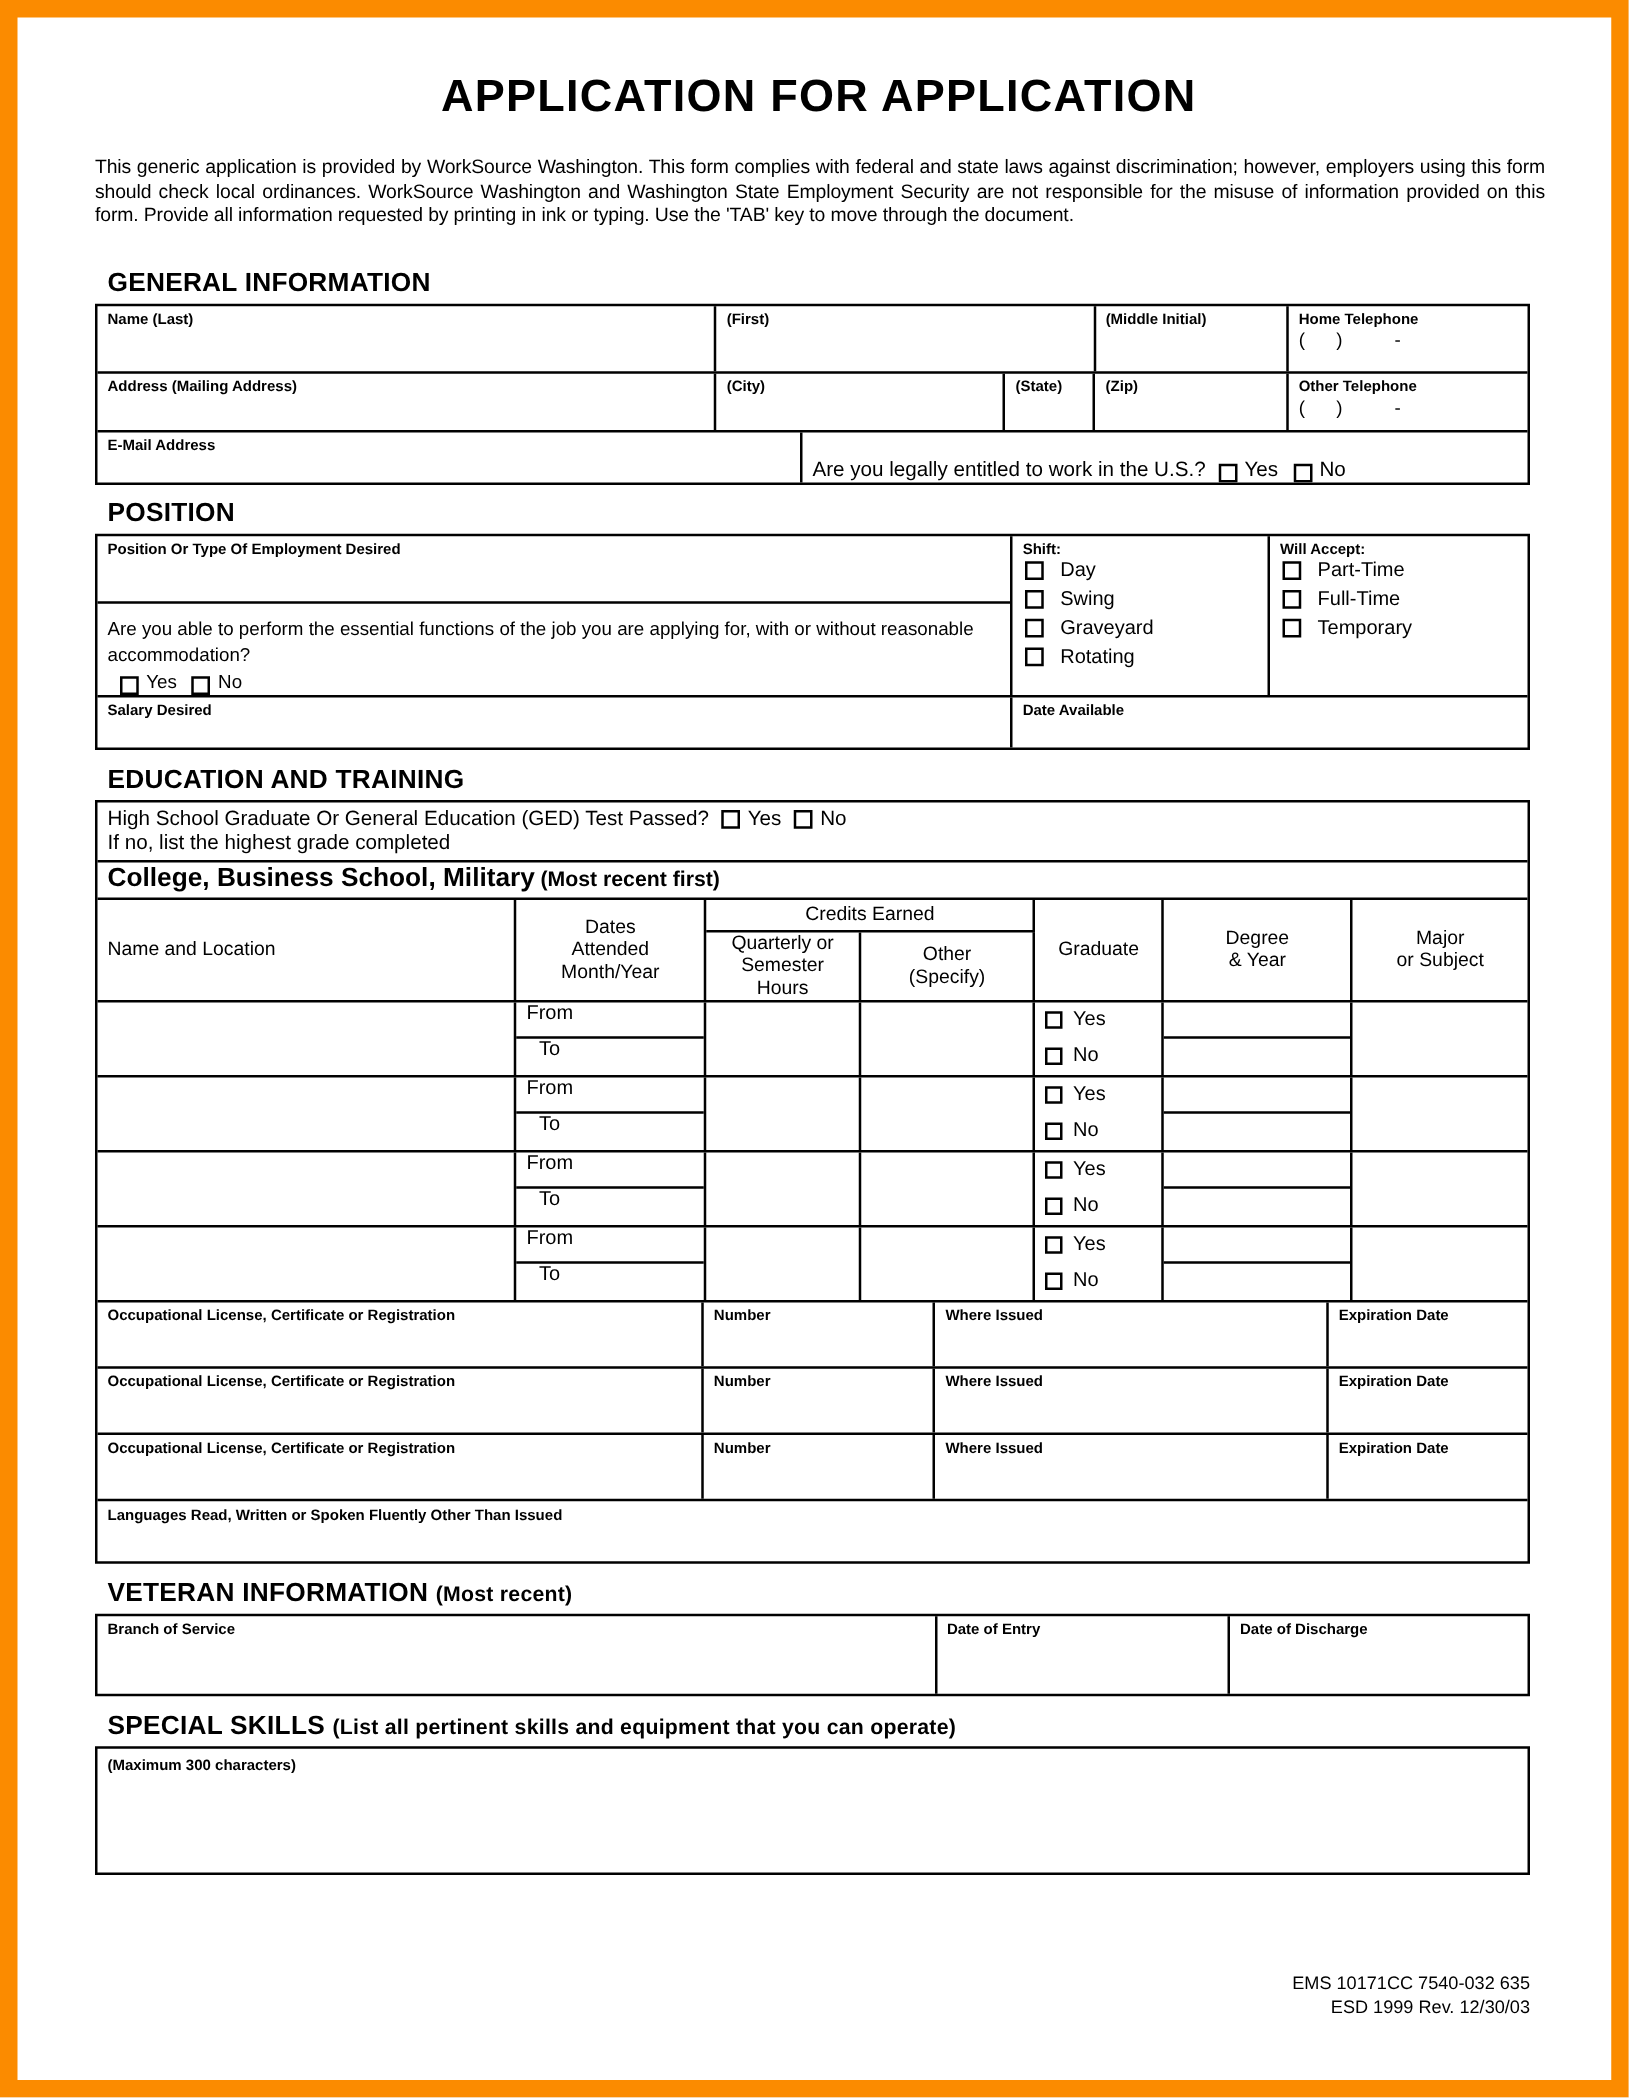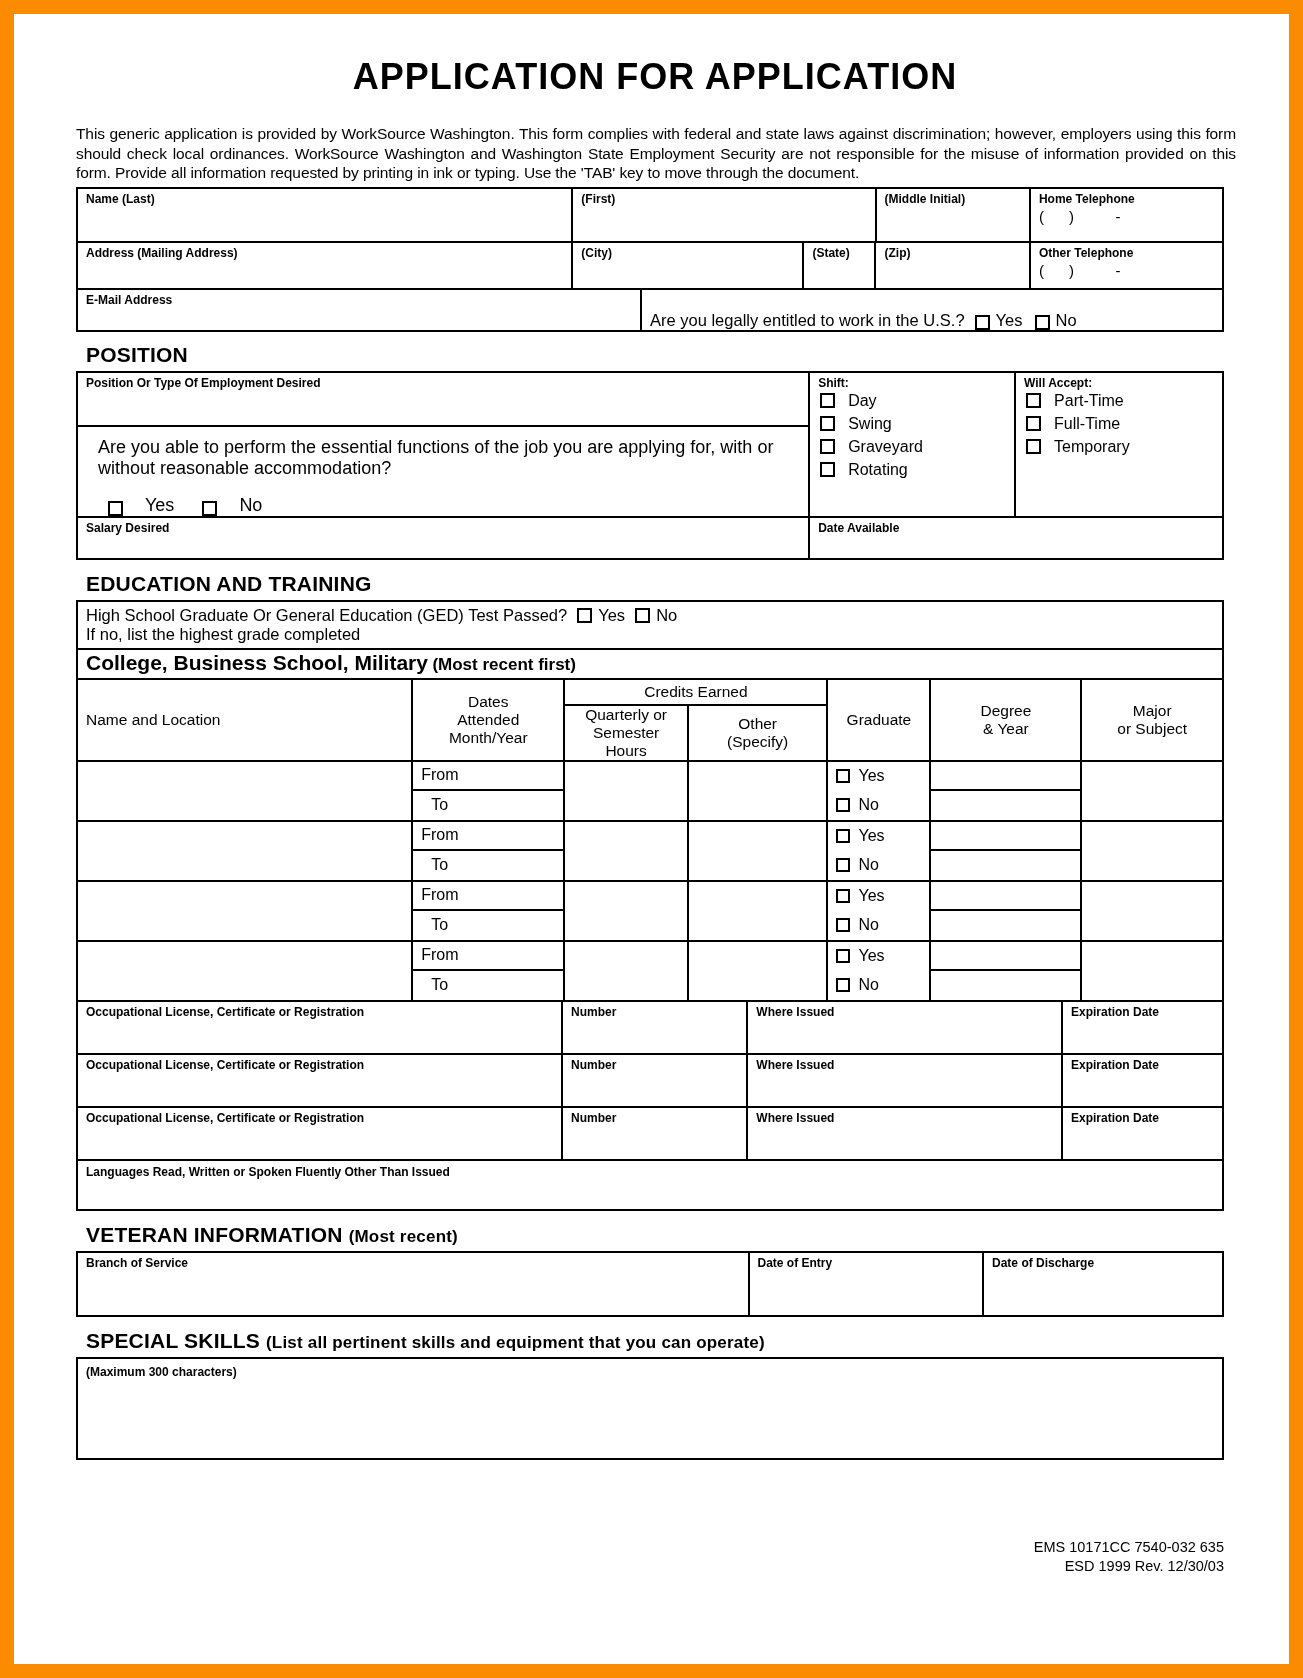--- a/index.html
+++ b/index.html
@@ -27,21 +27,21 @@
   .g-row1 { grid-template-columns:43.3% 26.5% 13.5% 16.7%; min-height:52px; }
   .g-row2 { grid-template-columns:43.3% 20.2% 6.3% 13.5% 16.7%; min-height:47px; }
   .g-row3 { grid-template-columns:49.3% 50.7%; min-height:42px; }
   .qline { font-size:16.5px; padding-top:8px; display:flex; align-items:flex-end; flex-wrap:wrap; }
   .cb { display:inline-block; width:15px; height:15px; border:2px solid #000; background:#fff; flex:0 0 auto; }
   .qline .cb { margin:0 6px 0 10px; }
   .qline .opt { margin-right:2px; }
 
   .pos-main { grid-template-columns:64% 18% 18%; }
   .pos-left .sub1 { min-height:54px; border-bottom:2px solid #000; padding:3px 6px 0 8px; }
-  .pos-left .sub2 { min-height:62px; padding:6px 18px 0 20px; font-size:18px; line-height:21px;gap:16px; }
+  .pos-left .sub2 { min-height:62px; padding:6px 18px 0 8px; font-size:15px; line-height:21px; }
   .pos-left { border-right:2px solid #000; }
   .cklist { padding:3px 4px 0 8px; border-right:2px solid #000; }
   .cklist:last-child { border-right:none; }
   .cklist .lbl { margin-bottom:2px; }
   .ckitem { display:flex; align-items:center; font-size:16px; margin-bottom:5px; }
   .ckitem .cb { margin-right:13px; margin-left:2px; }
   .g-salary { grid-template-columns:64% 36%; min-height:42px; }
 
   .hs-row { min-height:46px; padding:4px 8px; font-size:16.5px; }
   .hs-row .l1 { display:flex; align-items:center; }
@@ -54,21 +54,21 @@
   .edu-header { border-top:2px solid #000; min-height:74px; font-size:15.5px; grid-template-rows:26px auto; }
   .hc { border-right:2px solid #000; display:flex; align-items:center; justify-content:center; text-align:center; white-space:pre-line; line-height:18px; }
   .hc.span2 { grid-row:1/3; }
   .hc.name-h { justify-content:flex-start; text-align:left; padding-left:8px; }
   .hc.credits-h { grid-column:3/5; border-bottom:2px solid #000; }
   .hc:last-child { border-right:none; }
 
   .edu-row { border-top:2px solid #000; min-height:58px; }
   .edu-row .c { border-right:2px solid #000; position:relative; }
   .edu-row .c:last-child { border-right:none; }
-  .half { height:29px; display:flex; align-items:center; font-size:16px; }
+  .half { height:29px; display:flex; align-items:flex-start; font-size:16px; }
   .half.from { border-bottom:2px solid #000; padding-left:8px; }
   .half.to { padding-left:18px; }
   .degree-c .half.top { border-bottom:2px solid #000; }
   .grad-c { padding-left:8px; }
   .grad-c .gline { display:flex; align-items:center; height:29px; font-size:16px; }
   .grad-c .cb { width:14px; height:14px; margin-right:8px; }
 
   .lic-row { display:grid; grid-template-columns:42.4% 16.2% 27.5% 13.9%; min-height:53px; border-top:2px solid #000; }
   .lang-row { min-height:50px; border-top:2px solid #000; padding:4px 8px; }
   .g-vet { grid-template-columns:58.7% 20.5% 20.8%; min-height:62px; }
@@ -86,20 +86,21 @@
 </head>
 <body>
 
 <div class="page">
 <div class="content">
 
   <div class="title">APPLICATION FOR APPLICATION</div>
 
   <p class="intro">This generic application is provided by WorkSource Washington.  This form complies with federal and state laws against discrimination; however, employers using this form should check local ordinances.  WorkSource Washington and Washington State Employment Security are not responsible for the misuse of information provided on this form.  Provide all information requested by printing in ink or typing.  Use the 'TAB' key to move through the document.</p>
 
+  <h2 class="sec mt1">GENERAL INFORMATION</h2>
   <div class="tbl">
     <div class="row g-row1">
       <div class="cell">
             <span class="lbl">Name (Last)</span>
           </div>
       <div class="cell">
             <span class="lbl">(First)</span>
           </div>
       <div class="cell">
             <span class="lbl">(Middle Initial)</span>

